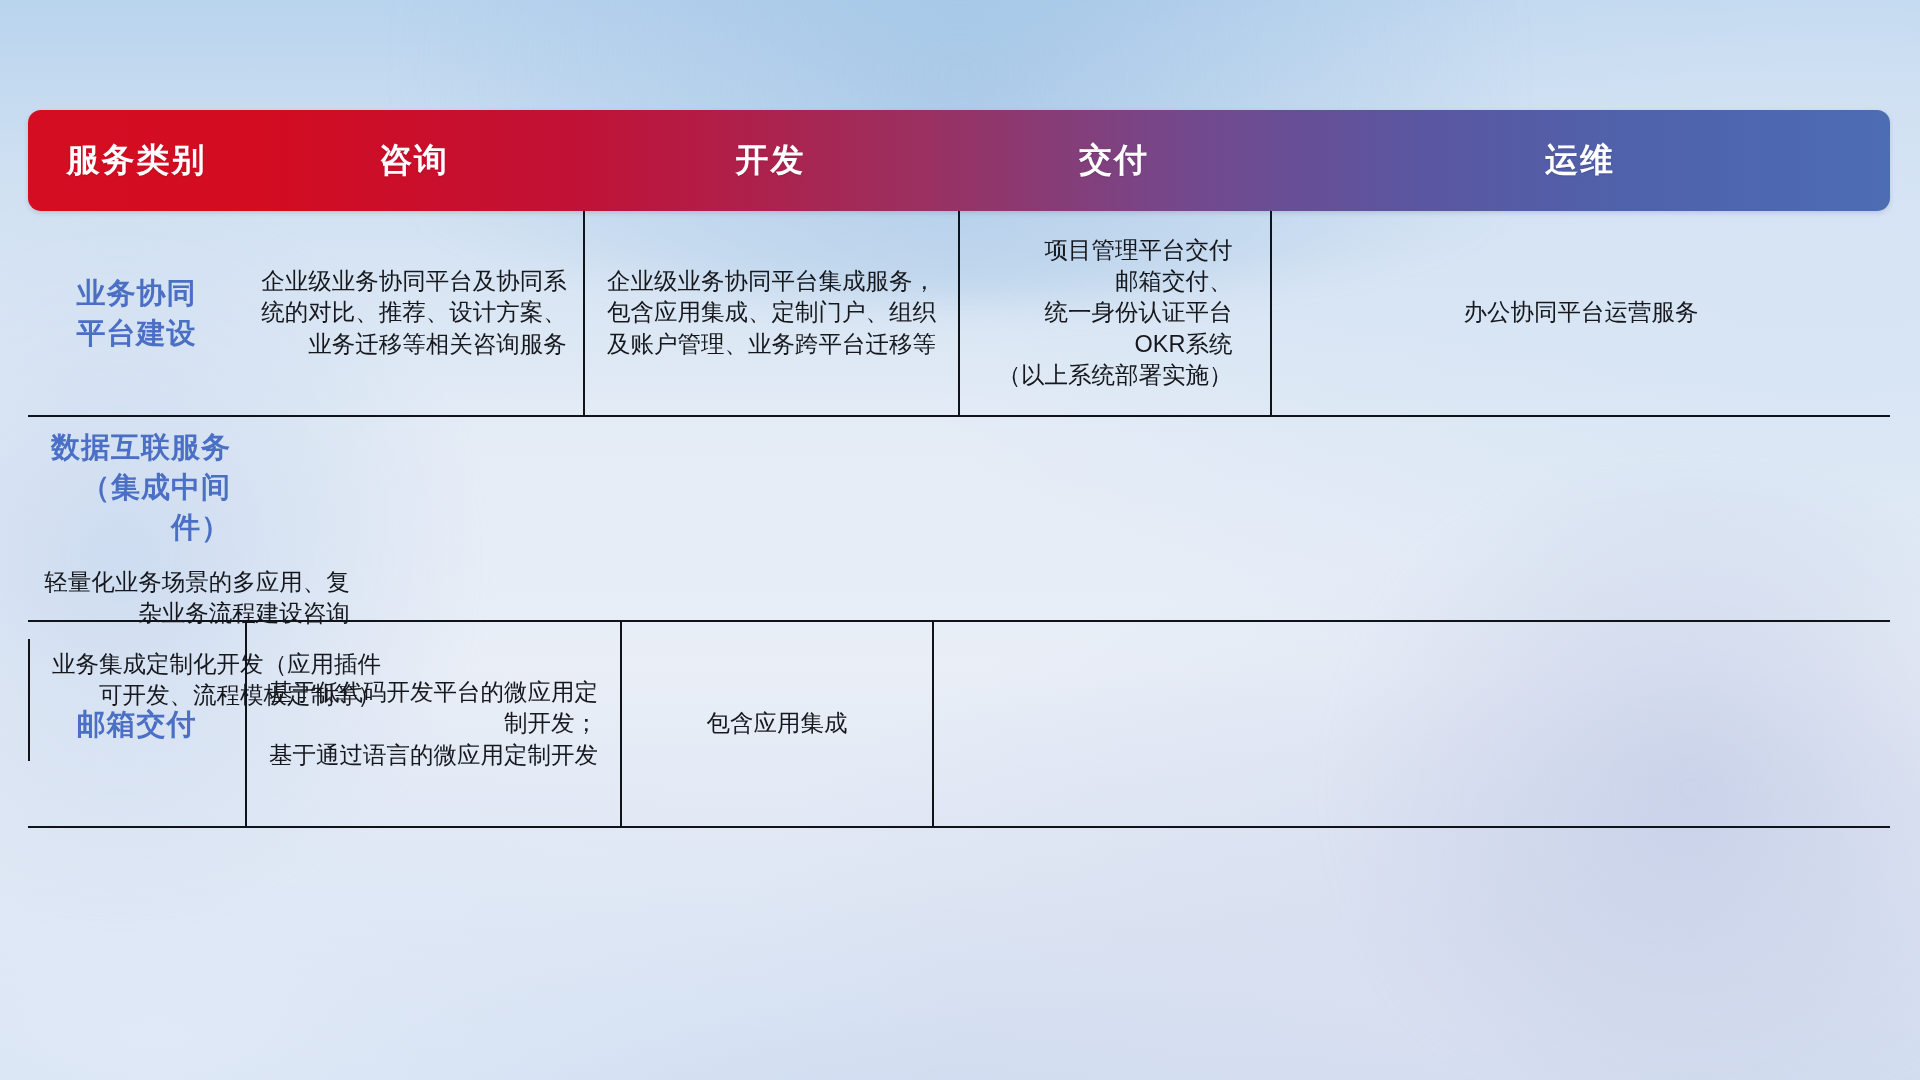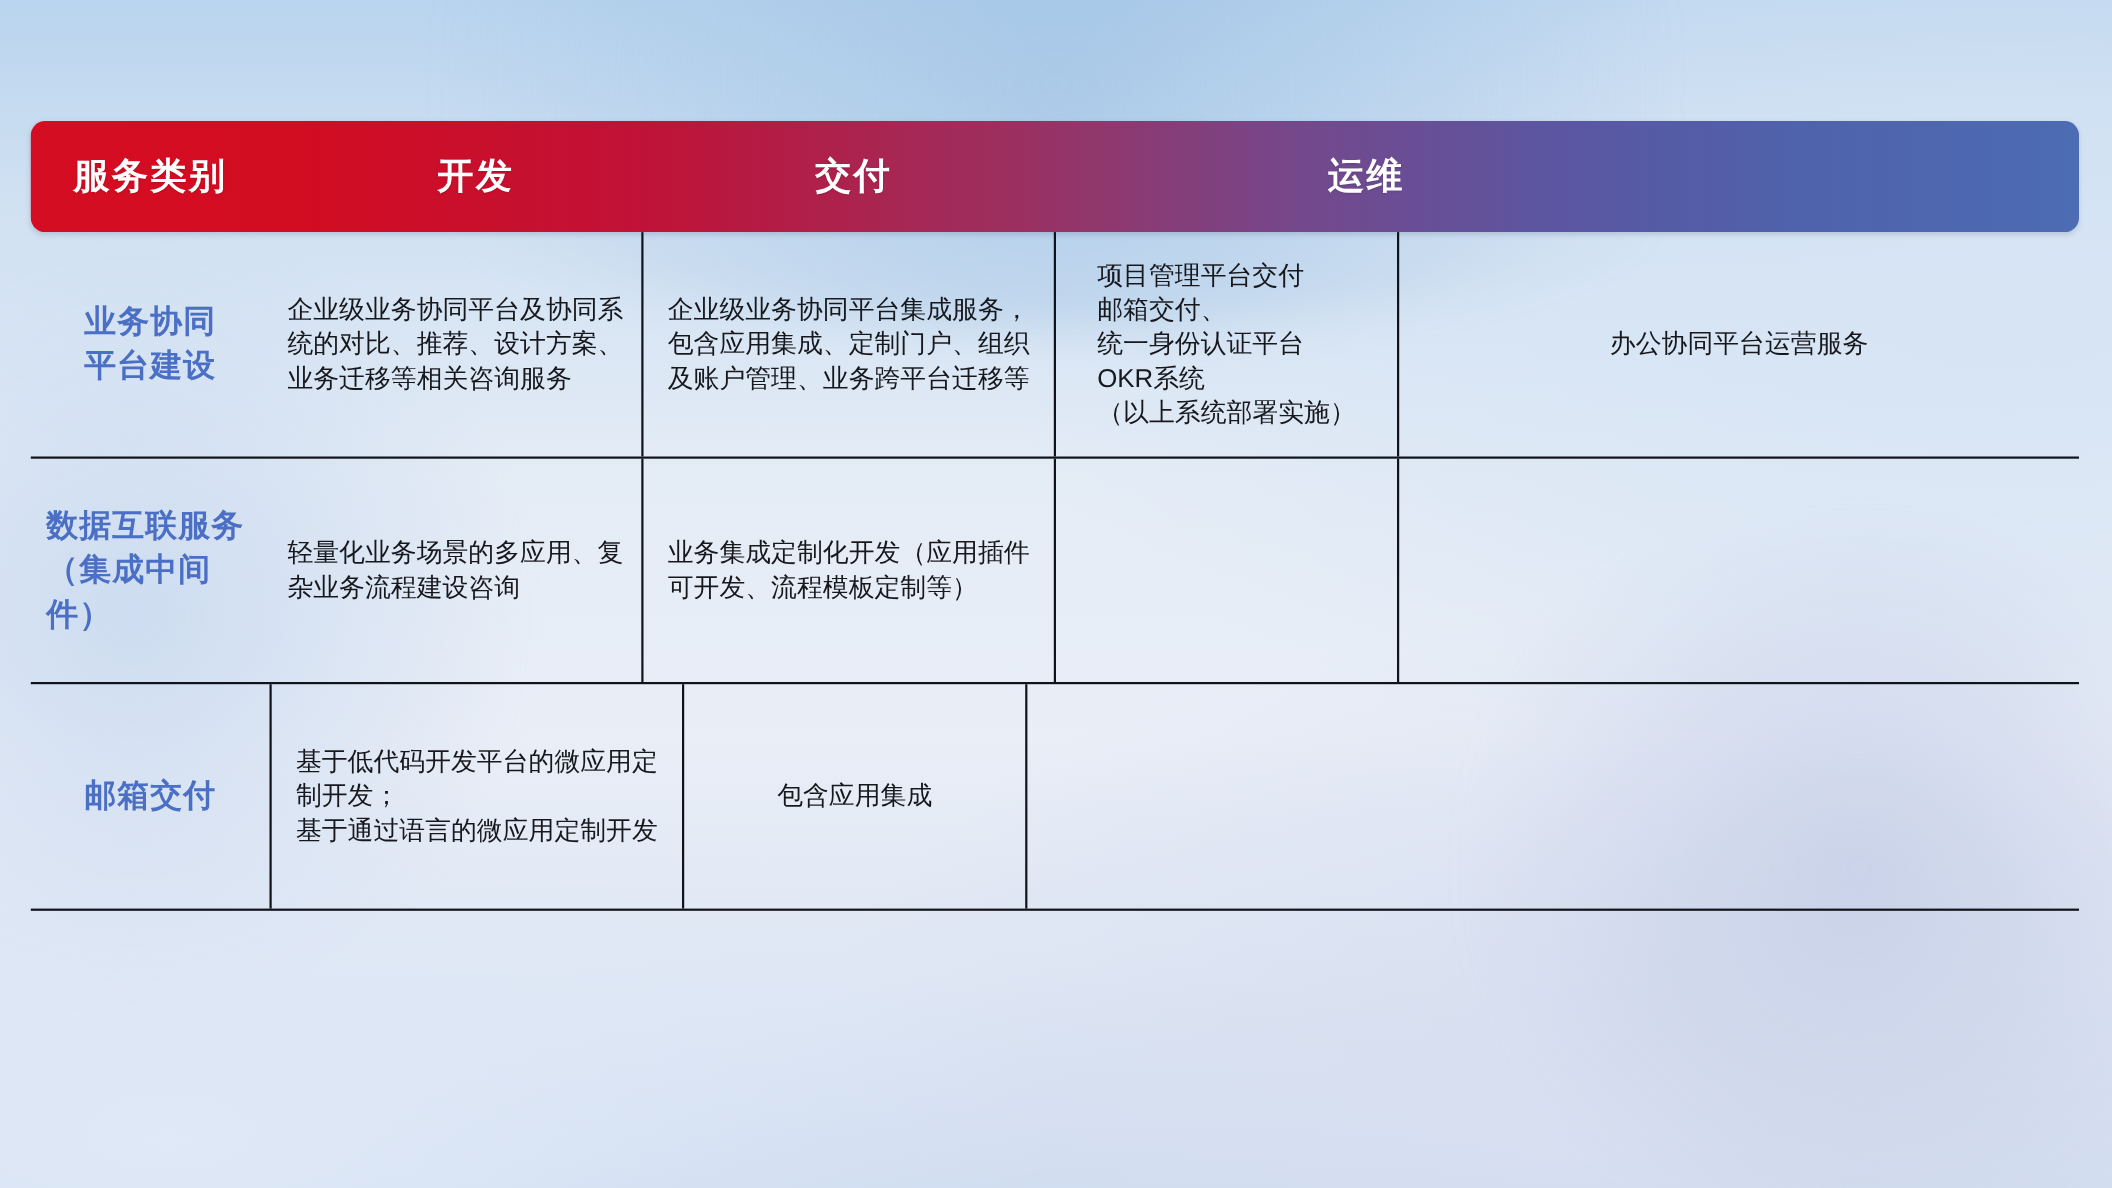--- a/index.html
+++ b/index.html
@@ -77,56 +77,59 @@
     border-bottom:2.5px solid #10131a;
   }
   .trow:last-child{border-bottom:2.5px solid #10131a;}
   .bcell{
     display:flex;align-items:center;justify-content:center;
     padding:10px 14px;
     box-sizing:border-box;
     font-size:23.5px;
     line-height:1.32;
     color:#16181d;
-    text-align:left;
+    text-align:right;
     white-space:pre-line;
   }
   .bcell.divider{border-left:2.5px solid #10131a;}
   .cat{
     color:#4a6fc4;
     font-weight:bold;
     font-size:29px;
     line-height:1.38;
     letter-spacing:1px;
   }
 
   
   .c0{width:217px;}
   .c1{width:338px;}
   .c2{width:375px;}
   .c3{width:312px;}
   .c4{width:620px;}
 
   #r0{height:204px;}
-  #r1{height:203px;}
+  #r1{height:203px;flex-direction:column;}
   #r2{height:204px;}
 </style>
 </head>
 <body>
 
 <div id="bg-base"></div>
 <div id="bg-blob-top"></div>
 <div id="bg-blob-left"></div>
 <div id="bg-blob-right"></div>
 
 <div id="table-wrap">
 
   <div id="table-header">
     <div class="hcell c0">
       <span>服务类别</span>
+    </div>
+    <div class="hcell c1">
+      <span>咨询</span>
     </div>
     <div class="hcell c2">
       <span>开发</span>
     </div>
     <div class="hcell c3">
       <span>交付</span>
     </div>
     <div class="hcell c4">
       <span>运维</span>
     </div>

